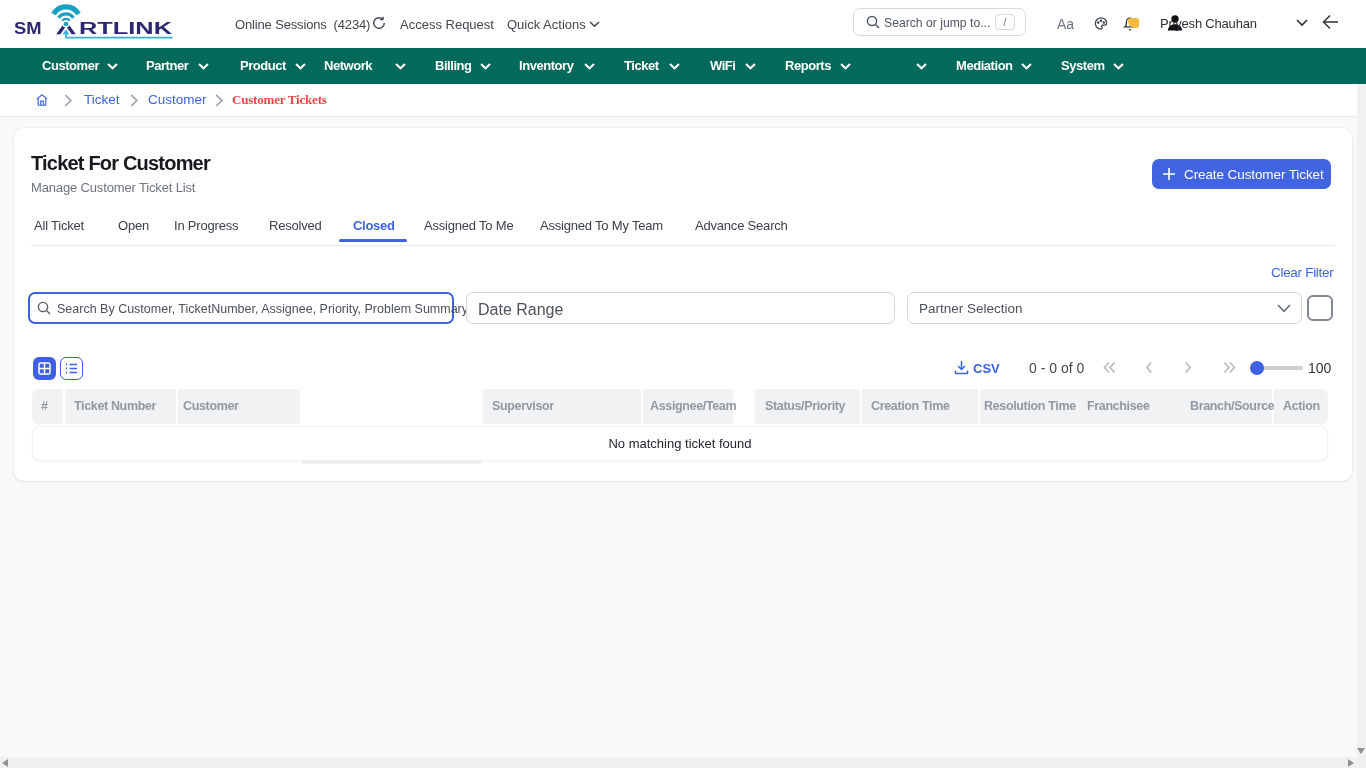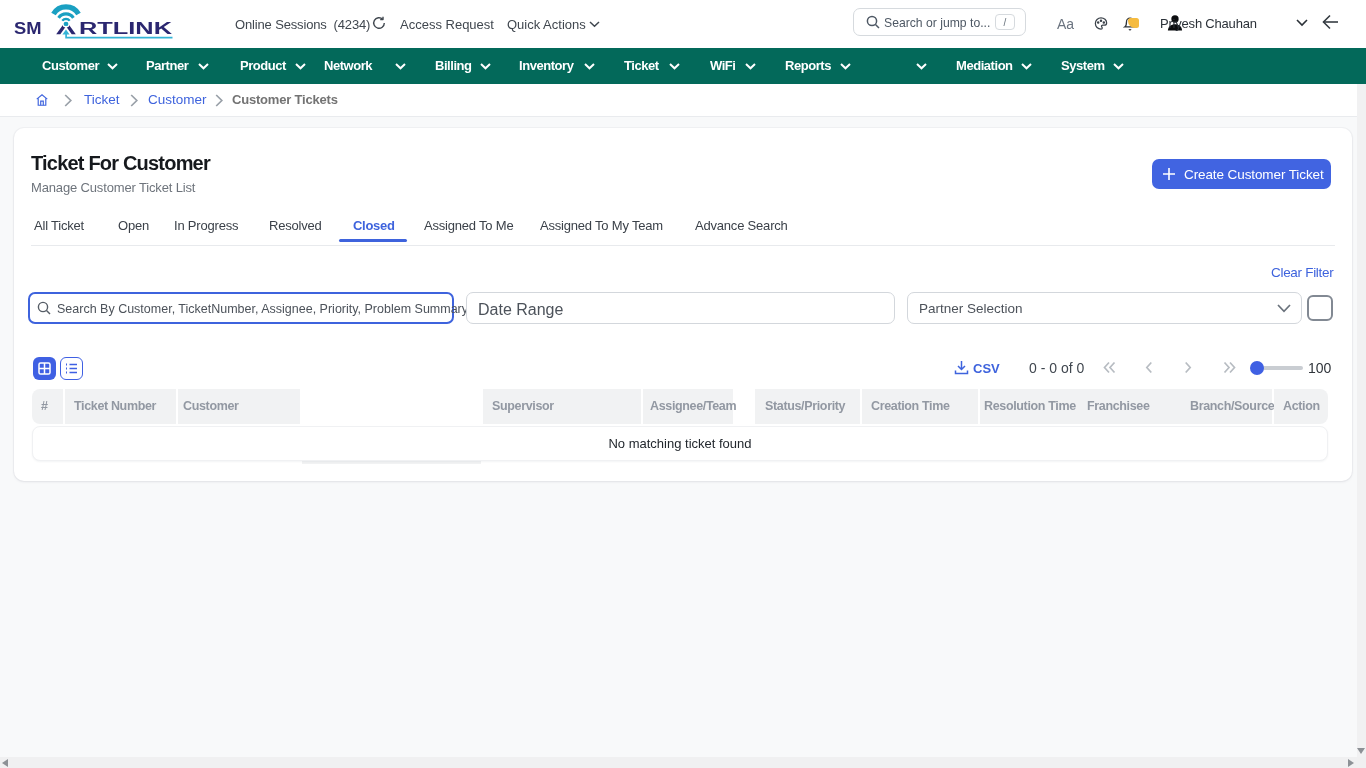--- a/index.html
+++ b/index.html
@@ -153,21 +153,21 @@
       <path d="M1.2 1 L6.8 6.5 L1.2 12"></path>
     </svg>
   <div class="crumbtxt blue" style="left:84px;">Ticket</div>
   <svg class="abs" style="left:130px; top:10px;" width="8" height="13" viewBox="0 0 8 13" fill="none" stroke="#99a0a8" stroke-width="1.7">
       <path d="M1.2 1 L6.8 6.5 L1.2 12"></path>
     </svg>
   <div class="crumbtxt blue" style="left:148px;">Customer</div>
   <svg class="abs" style="left:215px; top:10px;" width="8" height="13" viewBox="0 0 8 13" fill="none" stroke="#99a0a8" stroke-width="1.7">
       <path d="M1.2 1 L6.8 6.5 L1.2 12"></path>
     </svg>
-  <div class="crumbtxt" style="left:232px; color:#737373; font-weight:bold; font-size:13px; letter-spacing:-0.2px;">Customer Tickets</div>
+  <div class="crumbtxt" style="left:232px; color:#ef4444; font-weight:bold; font-size:13px; letter-spacing:-0.2px;font-family:Liberation Serif, serif;">Customer Tickets</div>
 </div>
 
 <div id="card"></div>
 <div class="abs" style="left:31px; top:152px; font-size:20px; font-weight:bold; letter-spacing:-0.8px; color:#16191d;">Ticket For Customer</div>
 <div class="abs" style="left:31px; top:180px; font-size:13px; letter-spacing:-0.15px; color:#6e747c;">Manage Customer Ticket List</div>
 
 <div class="abs" style="left:1152px; top:159px; width:179px; height:30px; background:#4164e1; border-radius:7px;">
   <svg class="abs" style="left:10px; top:8px;" width="14" height="14" viewBox="0 0 14 14" stroke="#fff" stroke-width="1.6">
       <path d="M7 1 L7 13 M1 7 L13 7"></path>
     </svg>

